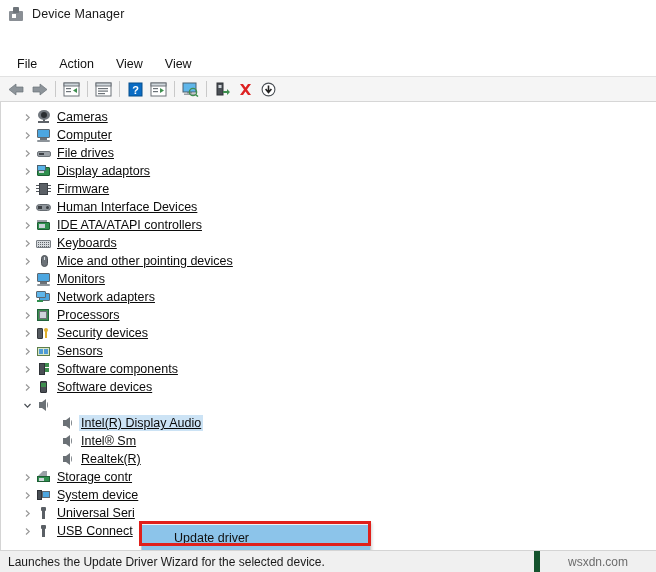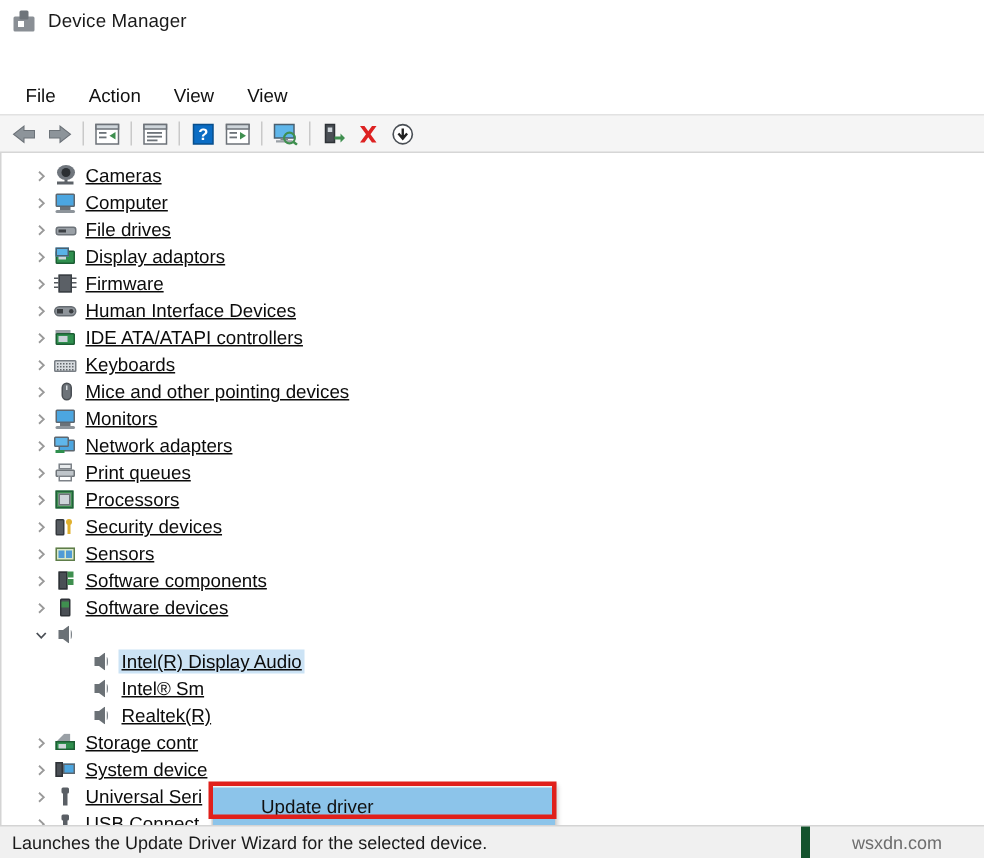--- a/index.html
+++ b/index.html
@@ -574,33 +574,20 @@
           </div>
           <span class="node-label">Network adapters</span>
         </div>
         <div class="node depth1">
           <div class="chev">
             <svg width="9" height="9" viewBox="0 0 9 9">
               <path d="M3,1.5 L6.2,4.5 L3,7.5" fill="none" stroke="#9a9a9a" stroke-width="1.2"></path>
             </svg>
           </div>
           <div class="node-icon">
-            <div class="ic ic-pr-top"></div>
-            <div class="ic ic-pr-body"></div>
-            <div class="ic ic-pr-out"></div>
-          </div>
-          <span class="node-label">Print queues</span>
-        </div>
-        <div class="node depth1">
-          <div class="chev">
-            <svg width="9" height="9" viewBox="0 0 9 9">
-              <path d="M3,1.5 L6.2,4.5 L3,7.5" fill="none" stroke="#9a9a9a" stroke-width="1.2"></path>
-            </svg>
-          </div>
-          <div class="node-icon">
             <div class="ic ic-cpu"></div>
             <div class="ic ic-cpu-in"></div>
           </div>
           <span class="node-label">Processors</span>
         </div>
         <div class="node depth1">
           <div class="chev">
             <svg width="9" height="9" viewBox="0 0 9 9">
               <path d="M3,1.5 L6.2,4.5 L3,7.5" fill="none" stroke="#9a9a9a" stroke-width="1.2"></path>
             </svg>

